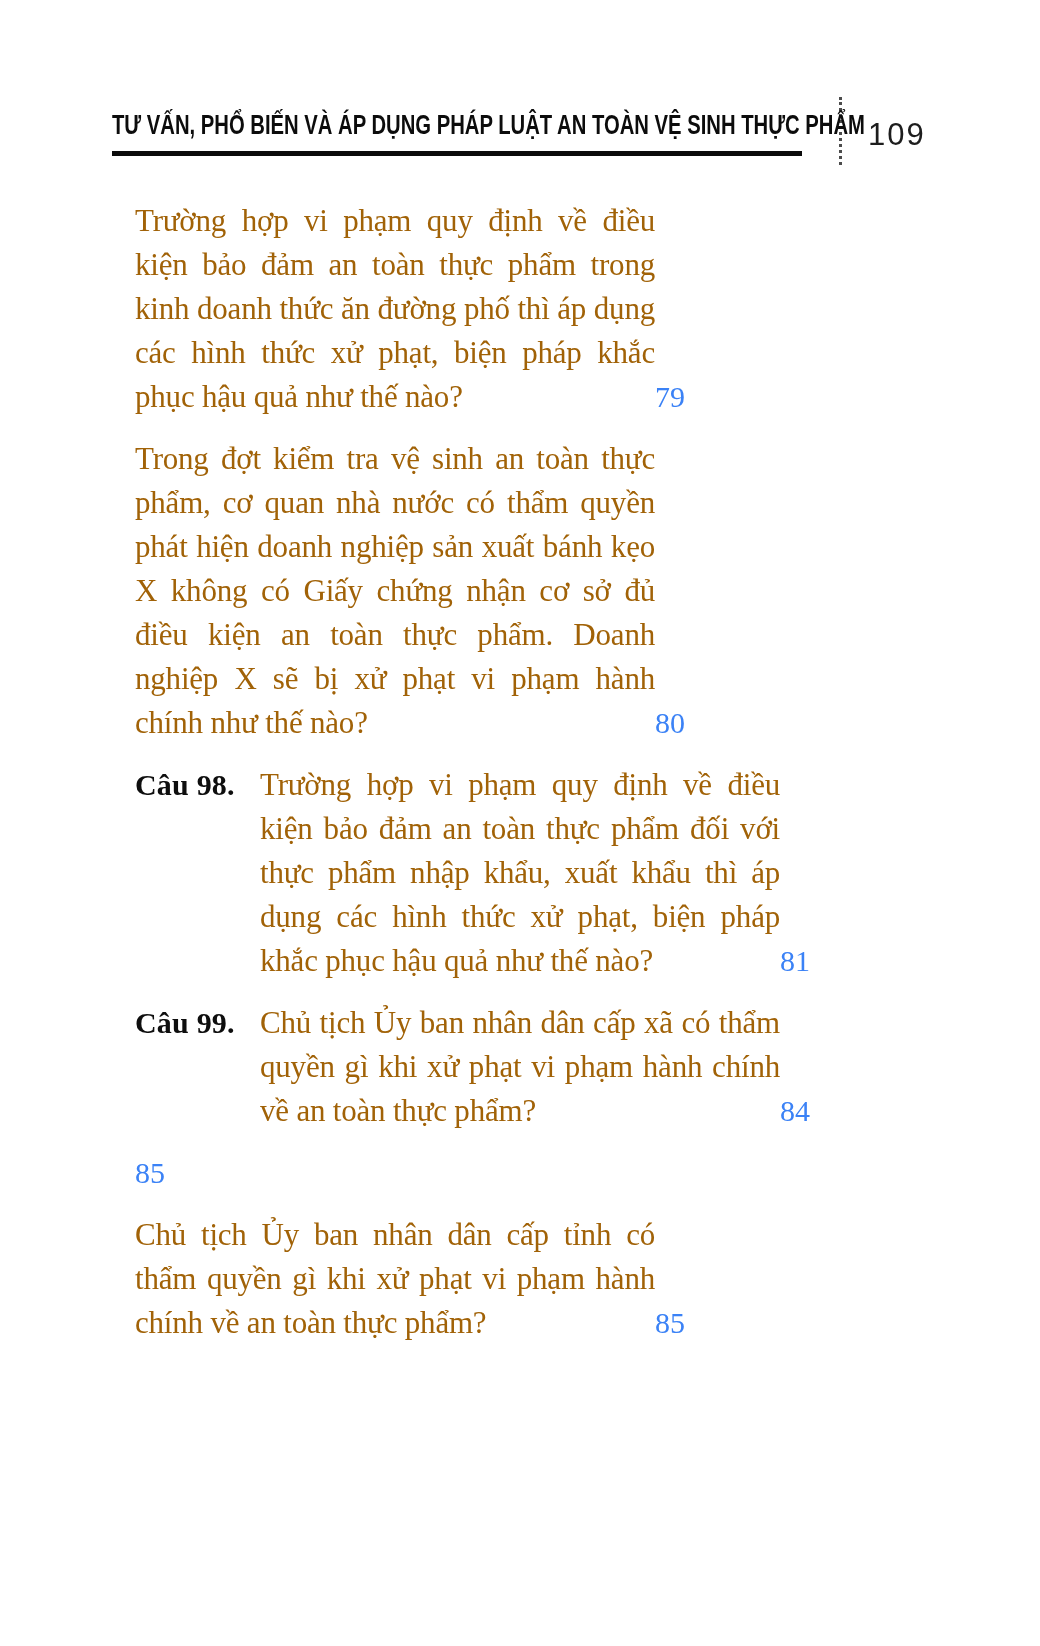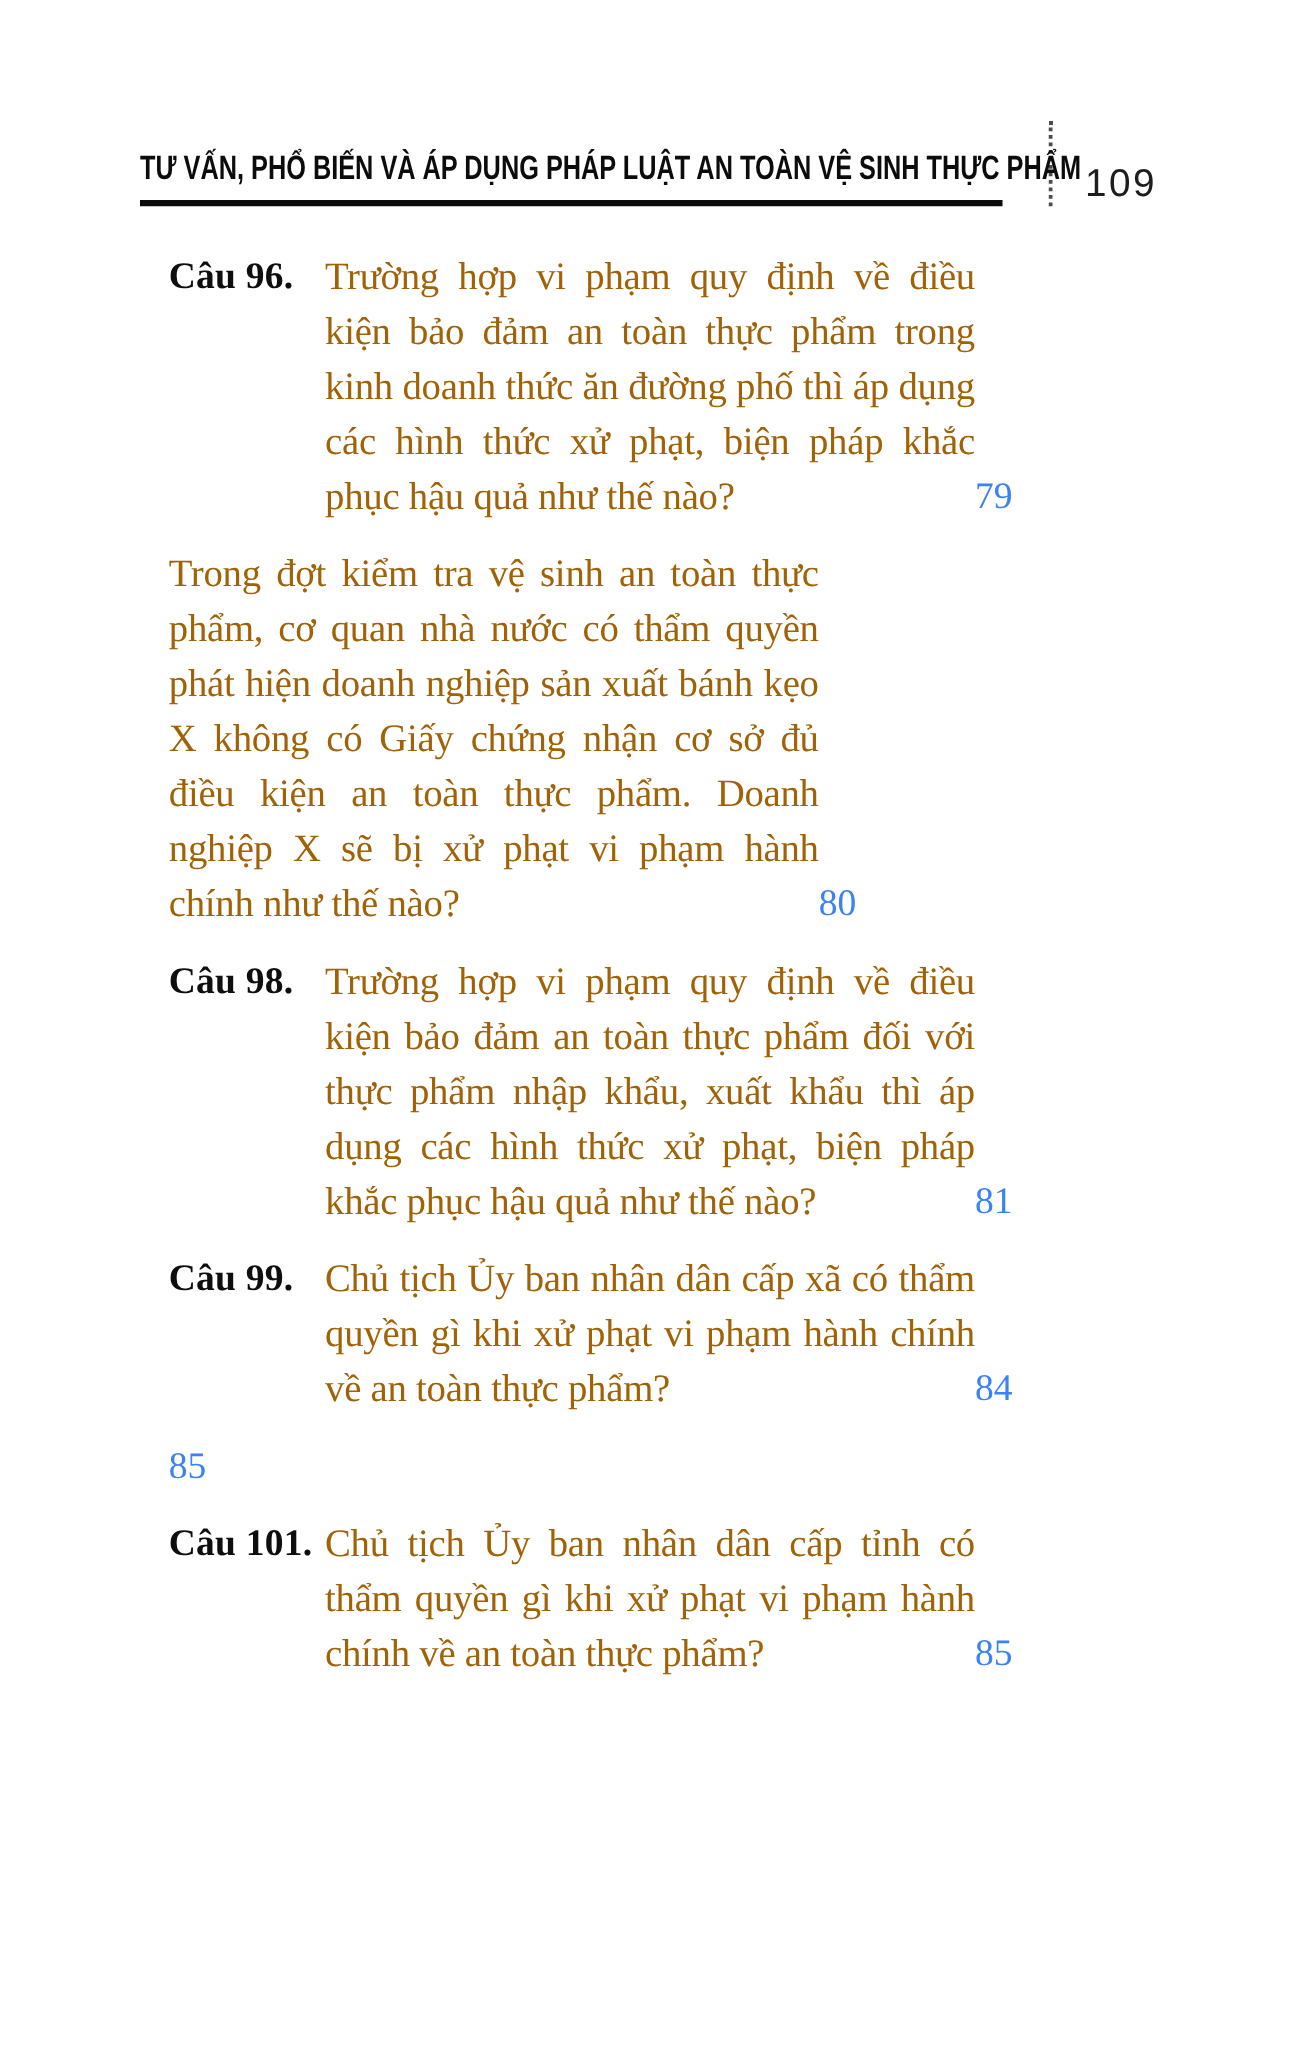--- a/index.html
+++ b/index.html
@@ -10,21 +10,21 @@
     height: 1646px;
     margin: 0 auto;
     background: #ffffff;
     color: #151515;
     font-family: "Liberation Serif", serif;
     overflow: hidden;
   }
   
   .header {
     display: flex;
-    align-items: flex-end;
+    align-items: center;
     padding: 100px 0 0 112px;
   }
   .header-title-block {
     width: 690px;
     flex: 0 0 690px;
     border-bottom: 5px solid #0b0b0b;
     padding-bottom: 9px;
     height: 46px;
     overflow: visible;
     white-space: nowrap;
@@ -99,21 +99,20 @@
     <div class="header-title-block">
       <span class="header-title">TƯ VẤN, PHỔ BIẾN VÀ ÁP DỤNG PHÁP LUẬT AN TOÀN VỆ SINH THỰC PHẨM</span>
     </div>
     <div class="header-divider"></div>
     <div class="header-pagenum">109</div>
   </div>
 
   <div class="toc">
 
     <div class="toc-entry">
-      <div class="toc-label">Câu 96.</div>
       <div class="toc-text">Trường hợp vi phạm quy định về điều kiện bảo đảm an toàn thực phẩm trong kinh doanh thức ăn đường phố thì áp dụng các hình thức xử phạt, biện pháp khắc phục hậu quả như thế nào?</div>
       <div class="toc-page">79</div>
     </div>
 
     <div class="toc-entry">
       <div class="toc-text">Trong đợt kiểm tra vệ sinh an toàn thực phẩm, cơ quan nhà nước có thẩm quyền phát hiện doanh nghiệp sản xuất bánh kẹo X không có Giấy chứng nhận cơ sở đủ điều kiện an toàn thực phẩm. Doanh nghiệp X sẽ bị xử phạt vi phạm hành chính như thế nào?</div>
       <div class="toc-page">80</div>
     </div>
 
     <div class="toc-entry">
@@ -126,21 +125,20 @@
       <div class="toc-label">Câu 99.</div>
       <div class="toc-text">Chủ tịch Ủy ban nhân dân cấp xã có thẩm quyền gì khi xử phạt vi phạm hành chính về an toàn thực phẩm?</div>
       <div class="toc-page">84</div>
     </div>
 
     <div class="toc-entry">
       <div class="toc-page">85</div>
     </div>
 
     <div class="toc-entry">
-      <div class="toc-label">Câu 101.</div>
       <div class="toc-text">Chủ tịch Ủy ban nhân dân cấp tỉnh có thẩm quyền gì khi xử phạt vi phạm hành chính về an toàn thực phẩm?</div>
       <div class="toc-page">85</div>
     </div>
 
 
   </div>
 
 </div>
 
 </body></html>

